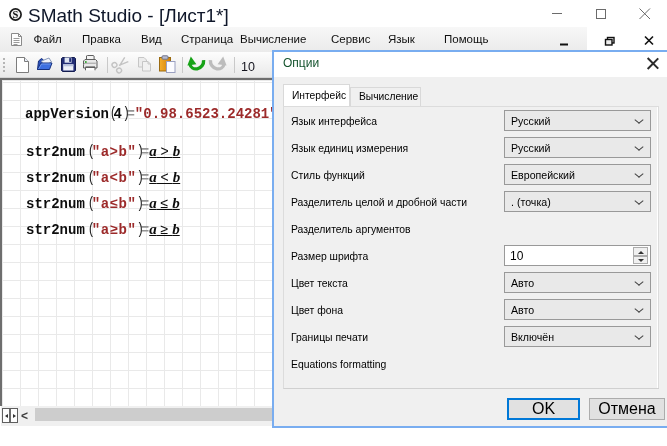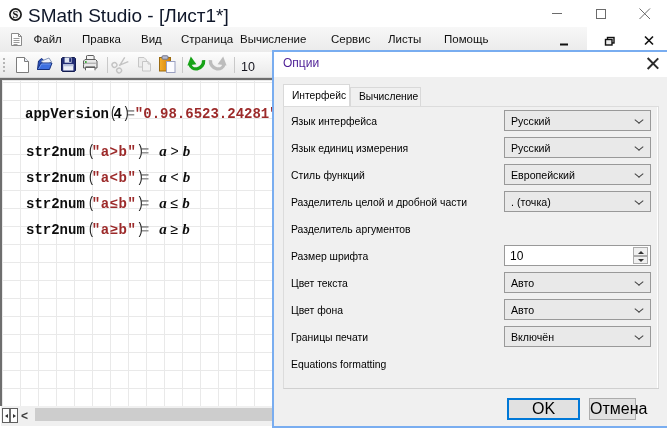--- a/index.html
+++ b/index.html
@@ -23,34 +23,34 @@
    repeating-linear-gradient(to bottom,#e9e9e9 0 1px,transparent 1px 18px);
  background-position:0px 2px;}
 .mrow{position:absolute;font-family:"Liberation Mono",monospace;font-weight:bold;font-size:14px;
  line-height:14px;white-space:pre;color:#0d0d0d;}
 .par{display:inline-block;font-weight:400;font-size:16.5px;width:4.5px;text-align:center;
  vertical-align:-0.5px;transform:scaleX(.72);color:#222;}
 .p2{margin-left:2.5px;}
 .s2{letter-spacing:0.5px;}
 .eq{color:#949494;}
 .str{color:#9c2a2a;}
-.res{font-family:"Liberation Serif",serif;font-weight:bold;font-style:italic;font-size:15px;margin-left:10px;display:inline-block;}
+.res{font-family:"Liberation Serif",serif;font-weight:bold;font-style:italic;font-size:15px;margin-left:0;display:inline-block;text-decoration:underline;}
 .rop{font-style:normal;font-family:"Liberation Sans",sans-serif;font-weight:400;font-size:14px;}
 
 #hscroll{left:1px;top:406px;width:666px;height:19.5px;background:#f0f0f0;}
 #split{left:1px;top:2px;width:14px;height:13px;background:#fdfdfd;border:1px solid #5f5f5f;}
 #thumb{left:34px;top:2px;width:239px;height:13px;background:#cdcdcd;}
 
 #statusbar{left:0;top:425.5px;width:667px;height:20.5px;background:#f1f1f1;border-top:1px solid #d9d9d9;}
 .stext{top:3px;font-size:11.5px;color:#111;}
 
 #dialog{left:272px;top:50px;width:402px;height:378px;background:#f0f0f0;
  border:2px solid #79adf0;box-sizing:border-box;}
 #dtitle{left:0;top:0;width:100%;height:24.5px;background:#ffffff;}
-#dtitle span{position:absolute;left:9px;top:4px;font-size:12px;color:#4c1d95;}
+#dtitle span{position:absolute;left:9px;top:4px;font-size:12px;color:#14532d;}
 #dx{left:372px;top:5px;width:12px;height:12px;}
 #dx:before,#dx:after{content:"";position:absolute;left:5.6px;top:-1.5px;width:1.5px;height:15px;background:#2b2b2b;}
 #dx:before{transform:rotate(45deg);}#dx:after{transform:rotate(-45deg);}
 
 #tabsel{left:9px;top:32px;width:67px;height:23px;background:#fff;border:1px solid #d9d9d9;border-bottom:none;box-sizing:border-box;}
 #tabsel span{position:absolute;left:8px;top:4px;font-size:11.4px;color:#000;transform:scaleX(0.9);transform-origin:0 0;white-space:nowrap;}
 #tabuns{left:76px;top:35px;width:71px;height:19px;background:#f0f0f0;border:1px solid #d9d9d9;border-bottom:none;box-sizing:border-box;}
 #tabuns span{position:absolute;left:8px;top:2px;font-size:11.4px;color:#000;transform:scaleX(0.9);transform-origin:0 0;white-space:nowrap;}
 #tabpage{left:9px;top:54px;width:376px;height:283px;background:#f0f0f0;
  border-top:1px solid #dcdcdc;border-left:1px solid #dcdcdc;border-bottom:1px solid #d0d0d0;box-sizing:border-box;}
@@ -64,21 +64,21 @@
 .chev:before{left:-0.5px;transform:rotate(40deg);}
 .chev:after{right:-0.5px;transform:rotate(-40deg);}
 #spin{position:absolute;left:230px;width:147px;height:21px;box-sizing:border-box;border:1px solid #999;background:#fff;}
 #spin span{position:absolute;left:5px;top:3px;font-size:12px;color:#000;}
 #spinbtns{position:absolute;right:1px;top:1px;width:16px;height:17px;}
 .sbtn{position:absolute;left:0;width:15px;height:8.5px;background:#f0f0f0;border:1px solid #acacac;box-sizing:border-box;}
 .tri{position:absolute;left:4px;width:0;height:0;border-left:3px solid transparent;border-right:3px solid transparent;}
 
 .btn{position:absolute;box-sizing:border-box;background:#e1e1e1;font-size:16px;color:#000;text-align:center;}
 #okbtn{left:233px;top:346px;width:73px;height:22px;border:2px solid #0078d7;line-height:18px;}
-#cancelbtn{left:315px;top:346px;width:47px;height:22px;border:1px solid #acacac;line-height:20px;}
+#cancelbtn{left:315px;top:346px;width:76px;height:22px;border:1px solid #acacac;line-height:20px;}
 </style></head>
 <body>
 <div id="win">
 
   <div class="abs" id="titlebar">
     <svg class="abs" id="appicon" width="13" height="13" viewBox="0 0 13 13">
       <circle cx="6.5" cy="6.5" r="5.6" fill="#f2f2f2" stroke="#1b1b1b" stroke-width="1.7"></circle>
       <text x="6.5" y="10" text-anchor="middle" font-family="Liberation Serif,serif" font-size="10.5" font-weight="bold" fill="#111">S</text>
     </svg>
     <div class="abs" id="apptitle">SMath Studio - [Лист1*]</div>
@@ -96,21 +96,21 @@
       <path d="M1.5,1.5 h7 l3,3 v9 h-10 z" fill="#fdfdfd" stroke="#8a8a8a"></path>
       <path d="M8.5,1.5 v3 h3" fill="none" stroke="#8a8a8a"></path>
       <path d="M3.5,6.5 h6 M3.5,8.5 h6 M3.5,10.5 h6 M3.5,12.5 h4" stroke="#9a9a9a"></path>
     </svg>
     <span class="abs menu" style="left:33.5px">Файл</span>
     <span class="abs menu" style="left:82px">Правка</span>
     <span class="abs menu" style="left:141px">Вид</span>
     <span class="abs menu" style="left:181px">Страница</span>
     <span class="abs menu" style="left:240px">Вычисление</span>
     <span class="abs menu" style="left:331px">Сервис</span>
-    <span class="abs menu" style="left:388px">Листы</span>
+    <span class="abs menu" style="left:388px">Язык</span>
     <span class="abs menu" style="left:444px">Помощь</span>
     <svg class="abs" style="left:555px;top:8px" width="105" height="12">
       <g stroke="#111" fill="none">
         <path d="M5,9.5 h8" stroke-width="2"></path>
         <rect x="52.5" y="2.5" width="6.5" height="5.5" stroke-width="1.4"></rect>
         <rect x="50.5" y="4.5" width="6.5" height="5.5" fill="#eee" stroke-width="1.4"></rect>
         <path d="M90,1.5 l8,8 M98,1.5 l-8,8" stroke-width="1.6"></path>
       </g>
     </svg>
   </div>

